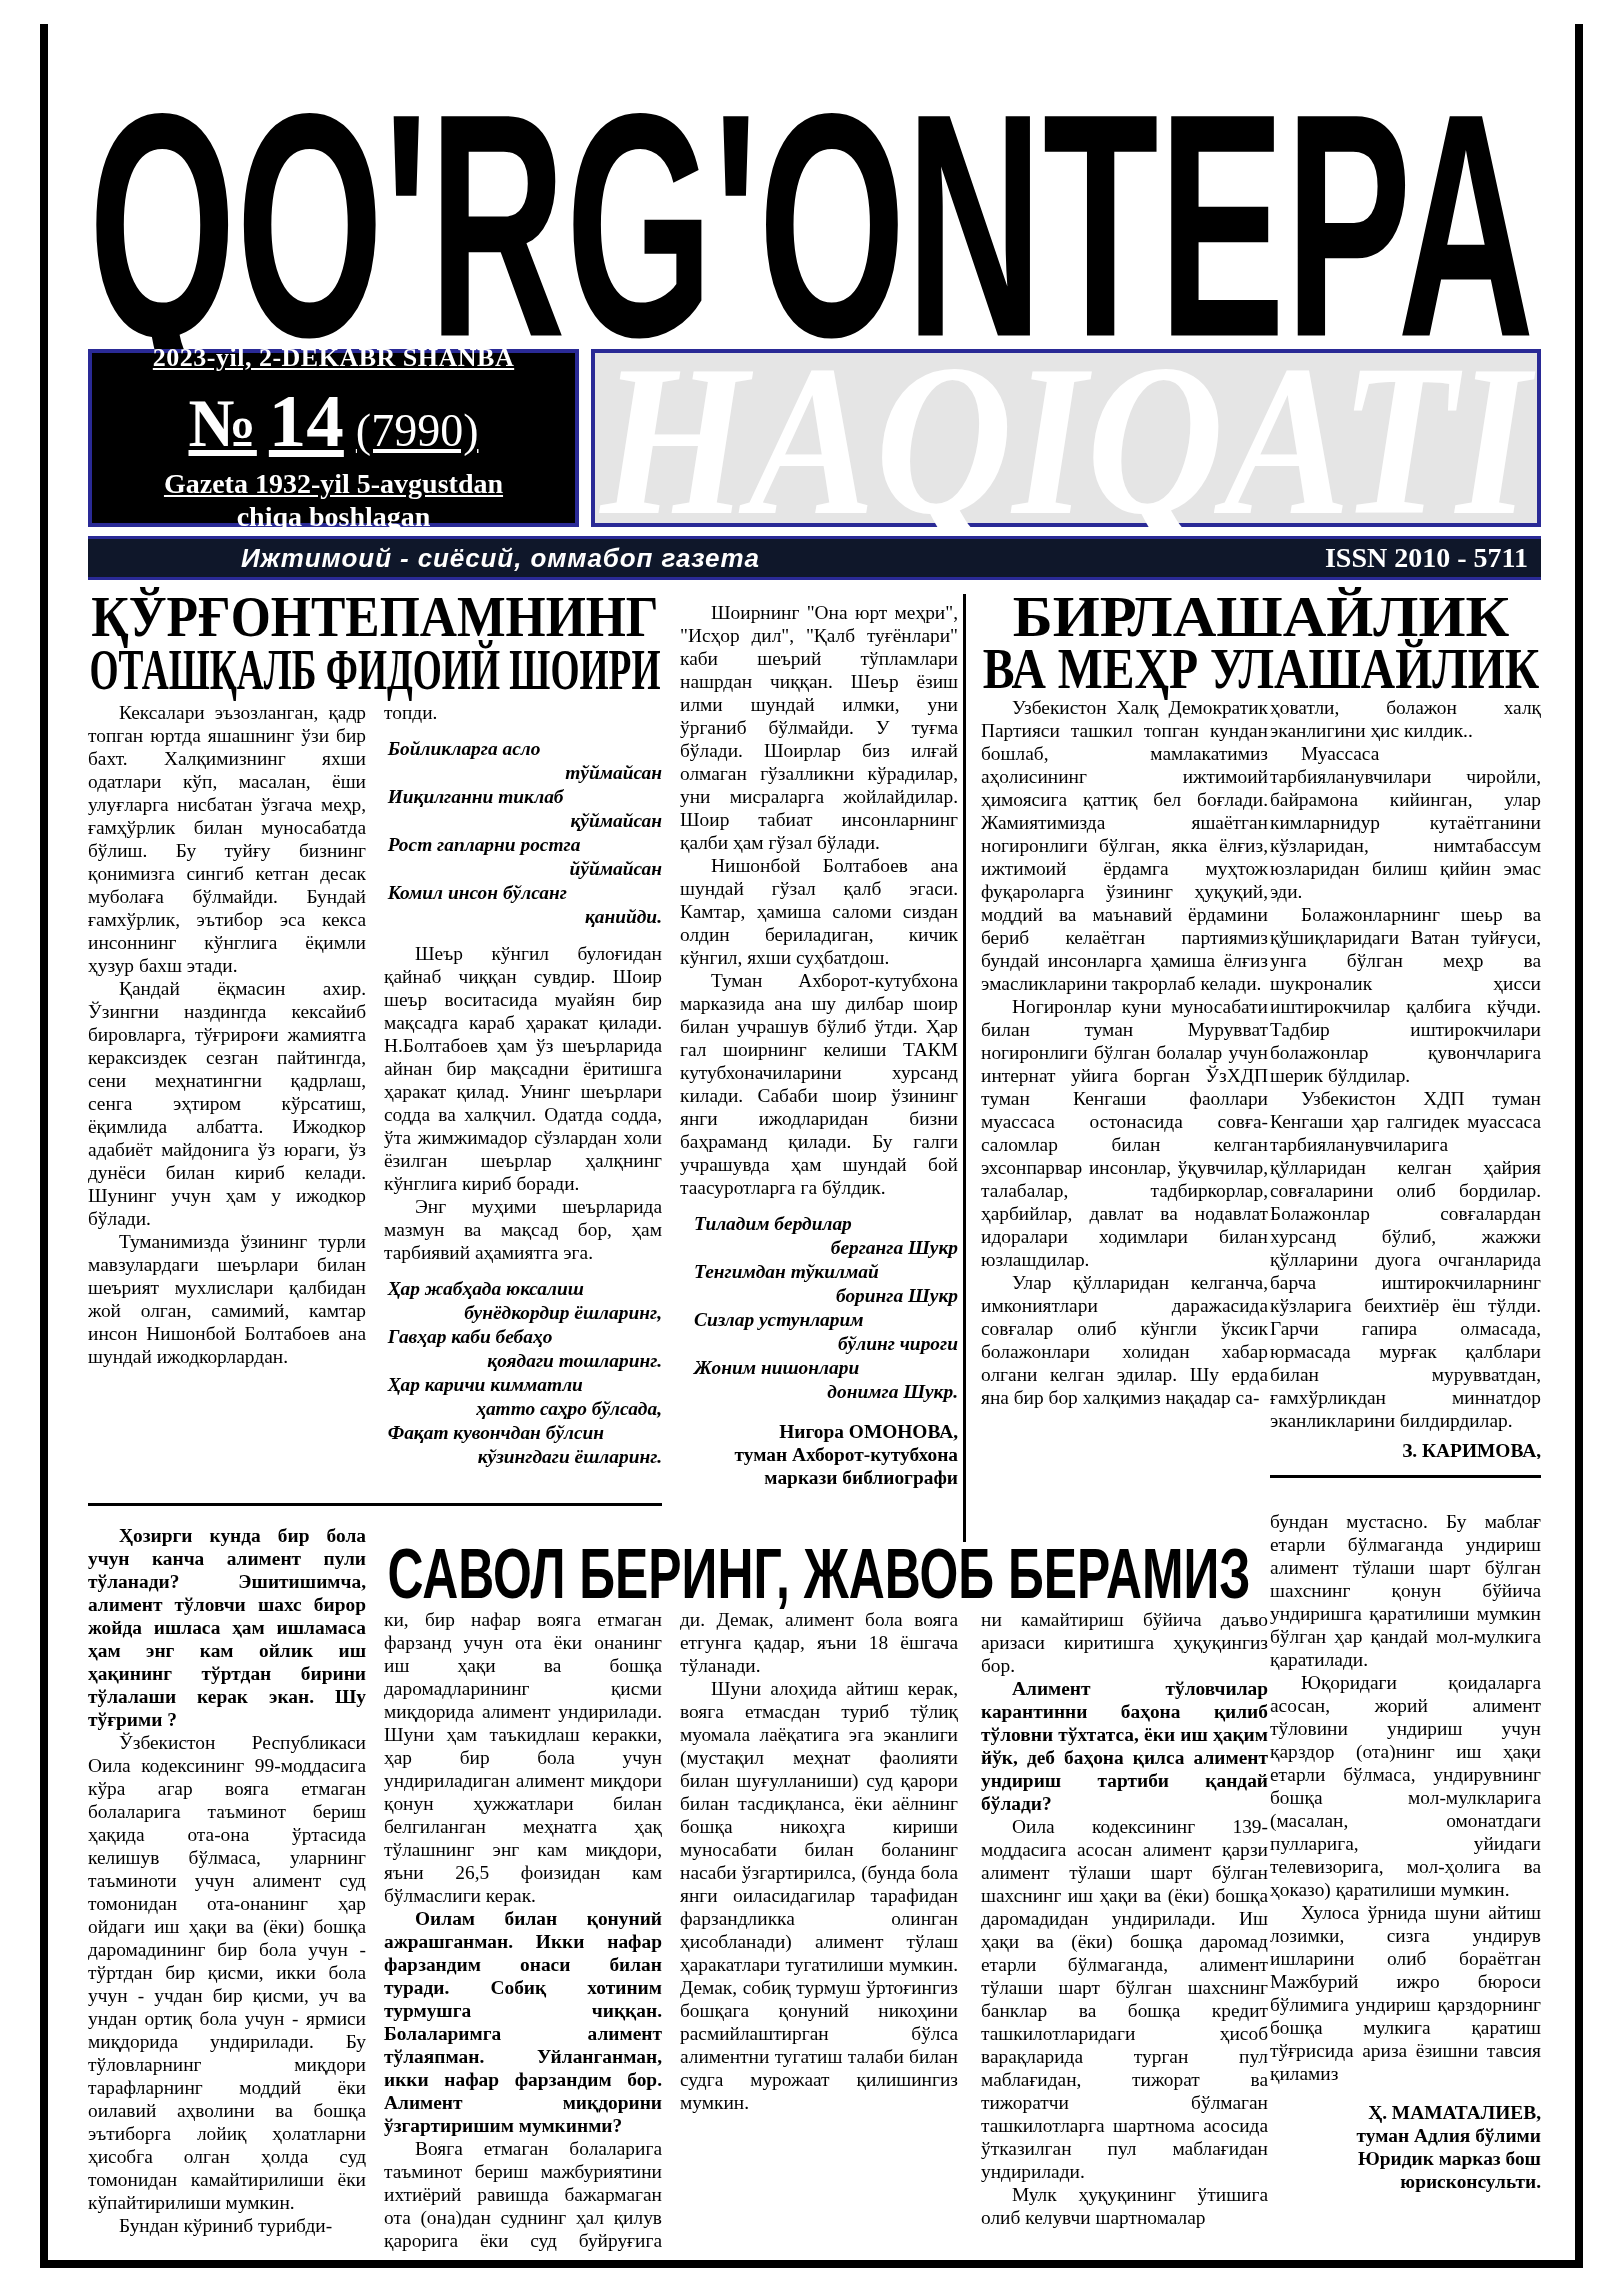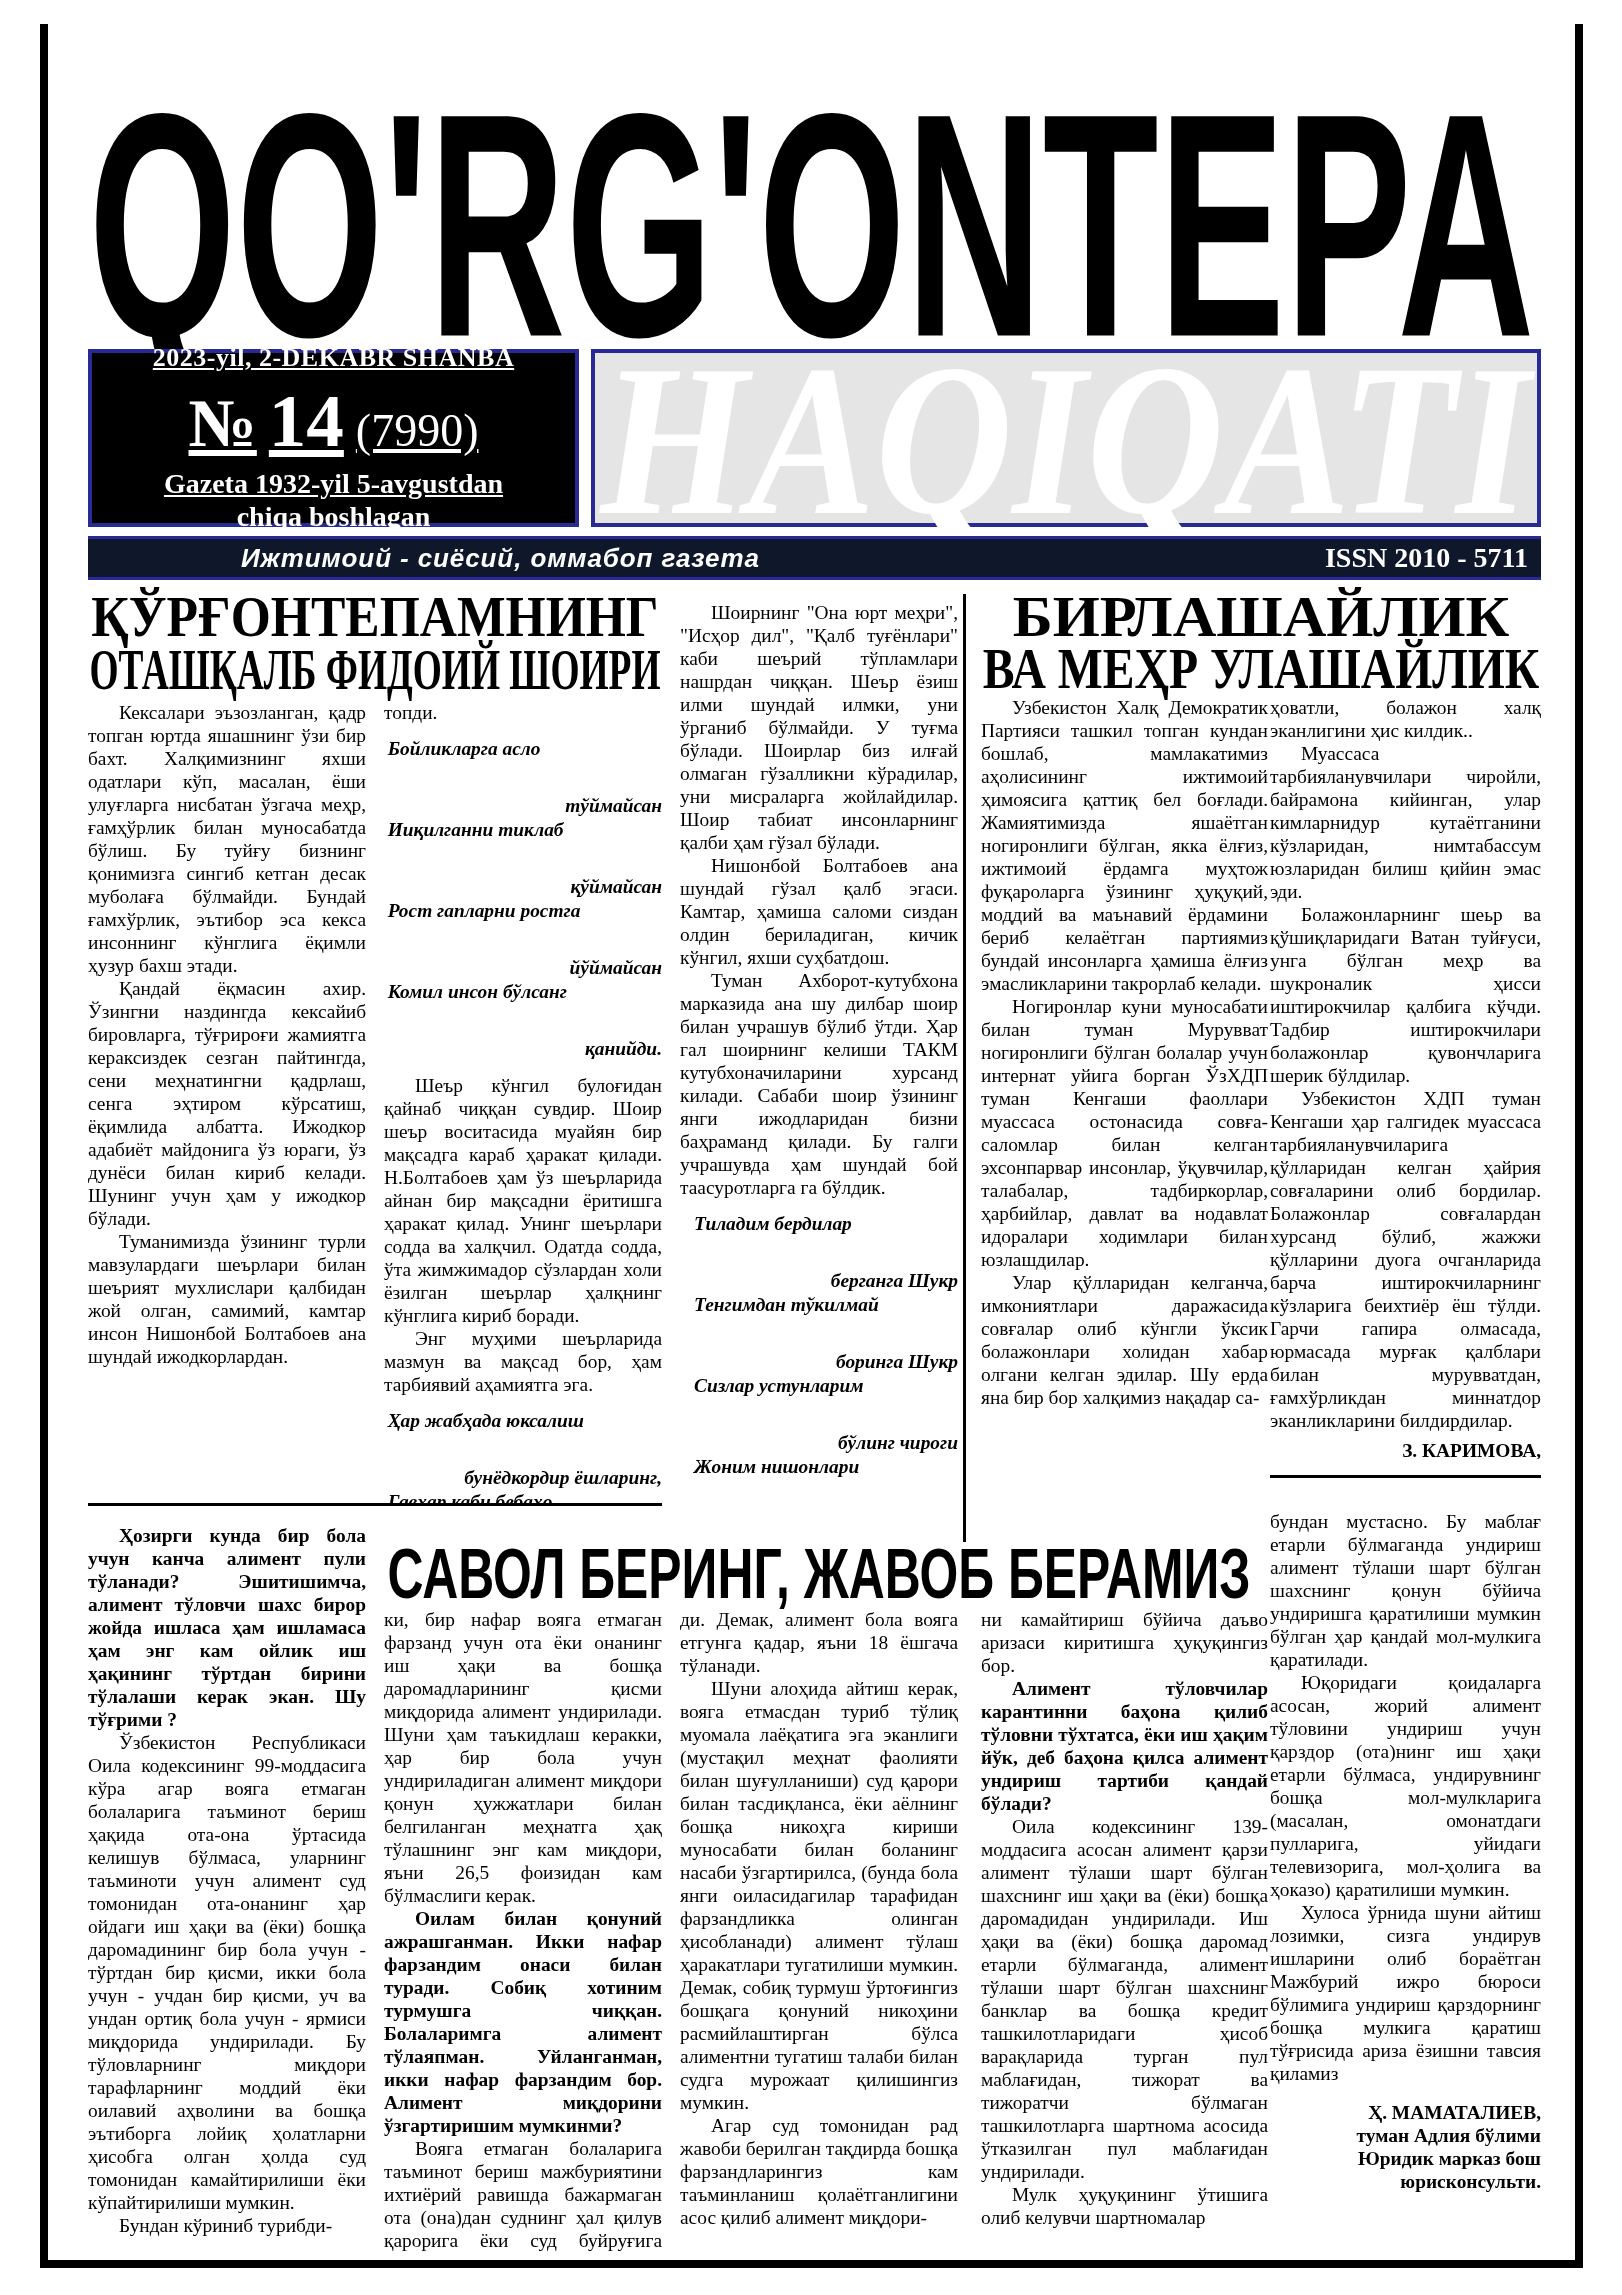--- a/index.html
+++ b/index.html
@@ -37,21 +37,21 @@
            font-size:26px;margin-left:153px;letter-spacing:0.9px;}
   .issn{margin-left:auto;margin-right:13px;font-weight:bold;font-size:28px;}
   
   .col{position:absolute;width:278px;overflow:hidden;text-align:justify;
        font-size:19.4px;line-height:23px;}
   .col p{margin:0;text-indent:31px;}
   .col p.noind{text-indent:0;}
   .col p.bold{font-weight:bold;}
   .poem{font-weight:bold;font-style:italic;margin:13px 0 13px 3.7px;}
   .poem div{line-height:24px;}
-  .poem .pr{text-align:right;margin-top:33px;}
+  .poem .pr{text-align:right;}
   .sig{font-weight:bold;margin-top:15.7px;}
   .sig .r{text-align:right;}
   .sig .l{text-align:right;}
   .rule{position:absolute;height:3.2px;background:#000;}
   .vdiv{position:absolute;width:2.8px;background:#000;}
 </style>
 </head>
 <body>
 
 <div id="page">
@@ -182,21 +182,20 @@
 
   <div class="col" style="left:384px;top:1608px;height:650px">
     <p class="noind">ки, бир нафар вояга етмаган фарзанд учун ота ёки онанинг иш ҳақи ва бошқа даромадларининг қисми миқдорида алимент ундирилади. Шуни ҳам таъкидлаш керакки, ҳар бир бола учун ундириладиган алимент миқдори қонун ҳужжатлари билан белгиланган меҳнатга ҳақ тўлашнинг  энг кам миқдори, яъни 26,5 фоизидан кам бўлмаслиги керак.</p>
     <p class="bold">Оилам билан қонуний ажрашганман. Икки нафар фарзандим онаси билан туради. Собиқ хотиним турмушга чиққан. Болаларимга алимент тўлаяпман. Уйланганман, икки нафар фарзандим бор. Алимент миқдорини ўзгартиришим мумкинми?</p>
     <p>Вояга етмаган болаларига таъминот бериш мажбуриятини ихтиёрий равишда бажармаган ота (она)дан суднинг ҳал қилув қарорига ёки суд буйруғига асосан алимент ундирила-</p>
   </div>
 
   <div class="col" style="left:680px;top:1608px;height:650px">
     <p class="noind">ди. Демак, алимент бола вояга етгунга қадар, яъни 18 ёшгача тўланади.</p>
     <p>Шуни алоҳида айтиш керак, вояга етмасдан туриб тўлиқ муомала лаёқатига эга эканлиги (мустақил меҳнат фаолияти билан шуғулланиши) суд қарори билан тасдиқланса, ёки аёлнинг бошқа никоҳга кириши муносабати билан боланинг насаби ўзгартирилса, (бунда бола янги оиласидагилар тарафидан фарзандликка олинган ҳисобланади) алимент тўлаш ҳаракатлари тугатилиши мумкин. Демак, собиқ турмуш ўртоғингиз бошқага қонуний никоҳини расмийлаштирган бўлса алиментни тугатиш талаби билан судга мурожаат қилишингиз мумкин.</p>
-    <p>Агар суд томонидан рад жавоби берилган тақдирда бошқа фарзандларингиз кам таъминланиш қолаётганлигини асос қилиб алимент миқдори-</p>
   </div>
 
   <div class="col" style="left:981px;top:1608px;width:287px;height:650px">
     <p class="noind">ни камайтириш бўйича даъво аризаси киритишга ҳуқуқингиз бор.</p>
     <p class="bold">Алимент тўловчилар карантинни баҳона қилиб тўловни тўхтатса, ёки иш ҳақим йўк,  деб баҳона қилса алимент ундириш тартиби қандай бўлади?</p>
     <p>Оила кодексининг 139-моддасига асосан алимент қарзи алимент тўлаши шарт бўлган шахснинг иш ҳақи ва (ёки) бошқа даромадидан ундирилади.  Иш ҳақи ва (ёки) бошқа даромад етарли бўлмаганда, алимент тўлаши шарт бўлган  шахснинг банклар ва бошқа кредит ташкилотларидаги ҳисоб варақларида турган пул маблағидан, тижорат ва тижоратчи бўлмаган ташкилотларга шартнома асосида ўтказилган пул маблағидан ундирилади.</p>
     <p>Мулк ҳуқуқининг ўтишига олиб келувчи шартномалар</p>
   </div>
 
   <div class="col" style="left:1270px;top:1510px;width:271px;height:747px">

